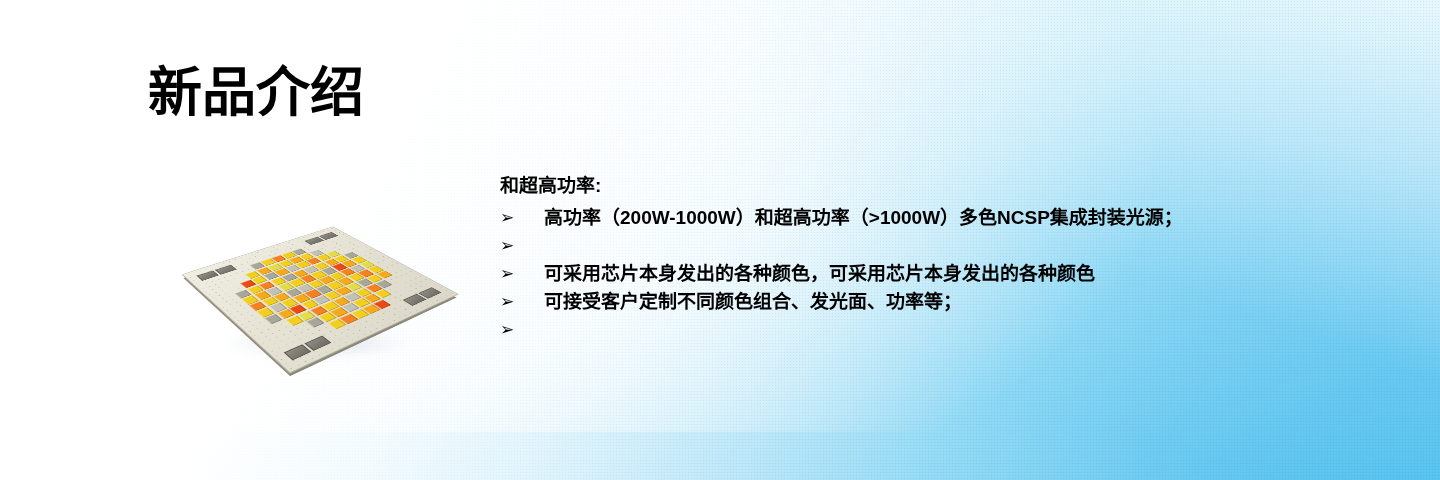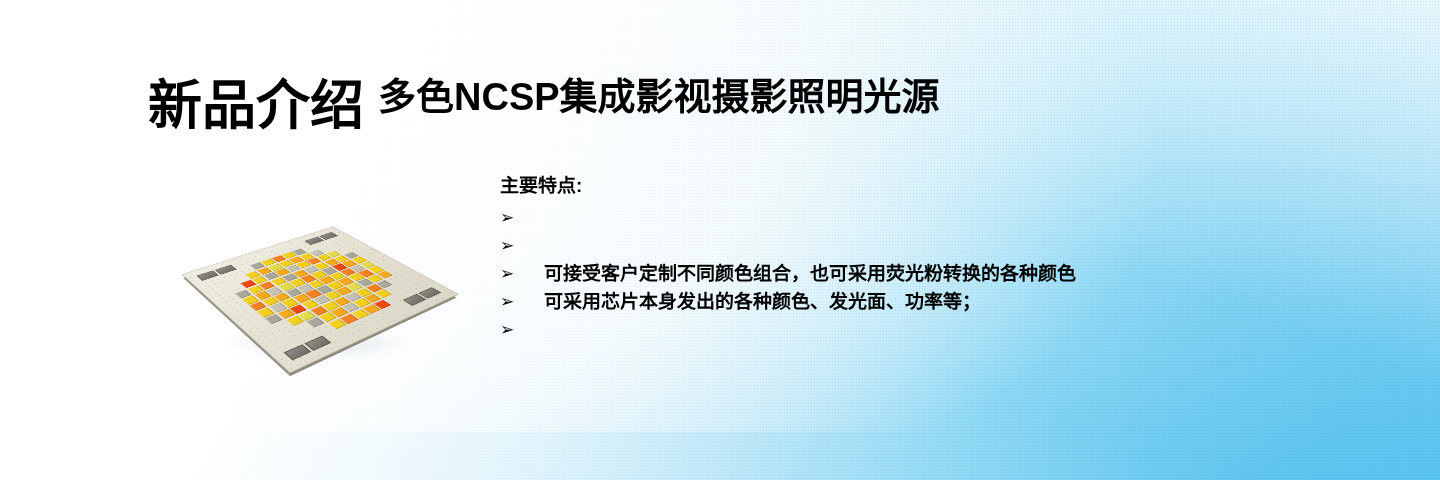--- a/index.html
+++ b/index.html
@@ -68,23 +68,23 @@
     background-size: 3px 3px, 3px 3px;
     background-position: 0 0, 1.5px 1.5px;
     -webkit-mask-image: linear-gradient(118deg, rgba(0,0,0,0) 22%, rgba(0,0,0,1) 60%, rgba(0,0,0,1) 100%);
             mask-image: linear-gradient(118deg, rgba(0,0,0,0) 22%, rgba(0,0,0,1) 60%, rgba(0,0,0,1) 100%);
   }
 
   
   .title-row {
     position: absolute;
     left: 148px;
-    top: 78px;
+    top: 65px;
     display: flex;
-    align-items: flex-start;
+    align-items: flex-end;
     white-space: nowrap;
   }
   .title-main {
     font-size: 54px;
     font-weight: bold;
     color: #000000;
     letter-spacing: 0px;
     line-height: 1;
   }
   .title-sub {
@@ -227,21 +227,20 @@
 
 <div class="slide">
 
   <div class="bg-base"></div>
   <div class="bg-glow"></div>
   <div class="bg-sheen"></div>
   <div class="bg-dither"></div>
 
   <div class="title-row">
     <span class="title-main">新品介绍</span>
-    <span class="title-sub">多色NCSP集成影视摄影照明光源</span>
   </div>
 
   <div class="led-module">
     <div class="board-shadow"></div>
     <div class="board-stage">
       <div class="board">
         <div class="board-edge"></div>
         <div class="board-speckle"></div>
 
         <div class="pad p1"></div>
@@ -374,35 +373,36 @@
             <div class="chip" style="background: rgb(236, 74, 18);"></div>
             <div class="chip empty"></div>
             <div class="chip empty"></div>
             <div class="chip empty"></div>
           </div>
       </div>
     </div>
   </div>
 
   <div class="features">
-    <div class="features-heading">主要特点:</div>
+    <div class="features-heading">和超高功率:</div>
     <ul class="feature-list" id="feature-list">
         <li class="feature-item">
           <span class="feature-marker">➢</span>
+          <span class="feature-text">高功率（200W-1000W）和超高功率（&gt;1000W）多色NCSP集成封装光源；</span>
         </li>
         <li class="feature-item">
           <span class="feature-marker">➢</span>
         </li>
         <li class="feature-item">
           <span class="feature-marker">➢</span>
-          <span class="feature-text">可接受客户定制不同颜色组合，也可采用荧光粉转换的各种颜色</span>
+          <span class="feature-text">可采用芯片本身发出的各种颜色，可采用芯片本身发出的各种颜色</span>
         </li>
         <li class="feature-item">
           <span class="feature-marker">➢</span>
-          <span class="feature-text">可采用芯片本身发出的各种颜色、发光面、功率等；</span>
+          <span class="feature-text">可接受客户定制不同颜色组合、发光面、功率等；</span>
         </li>
         <li class="feature-item">
           <span class="feature-marker">➢</span>
         </li>
       </ul>
   </div>
 
 </div>
 
 </body></html>

